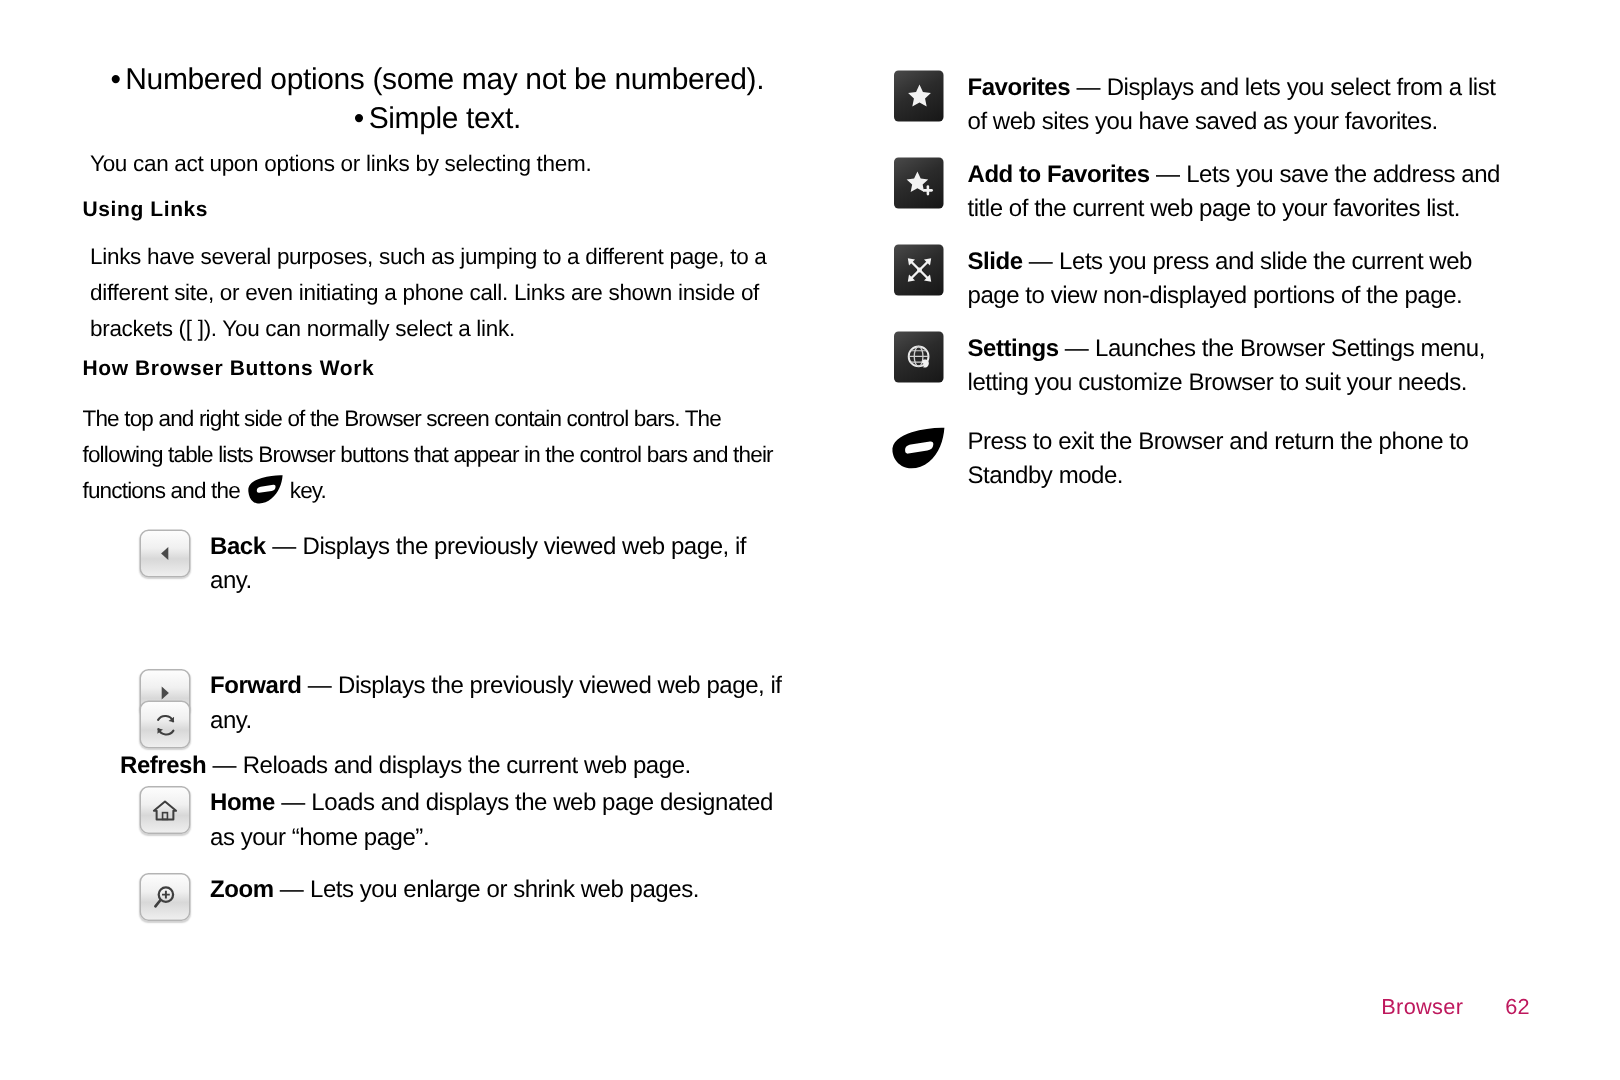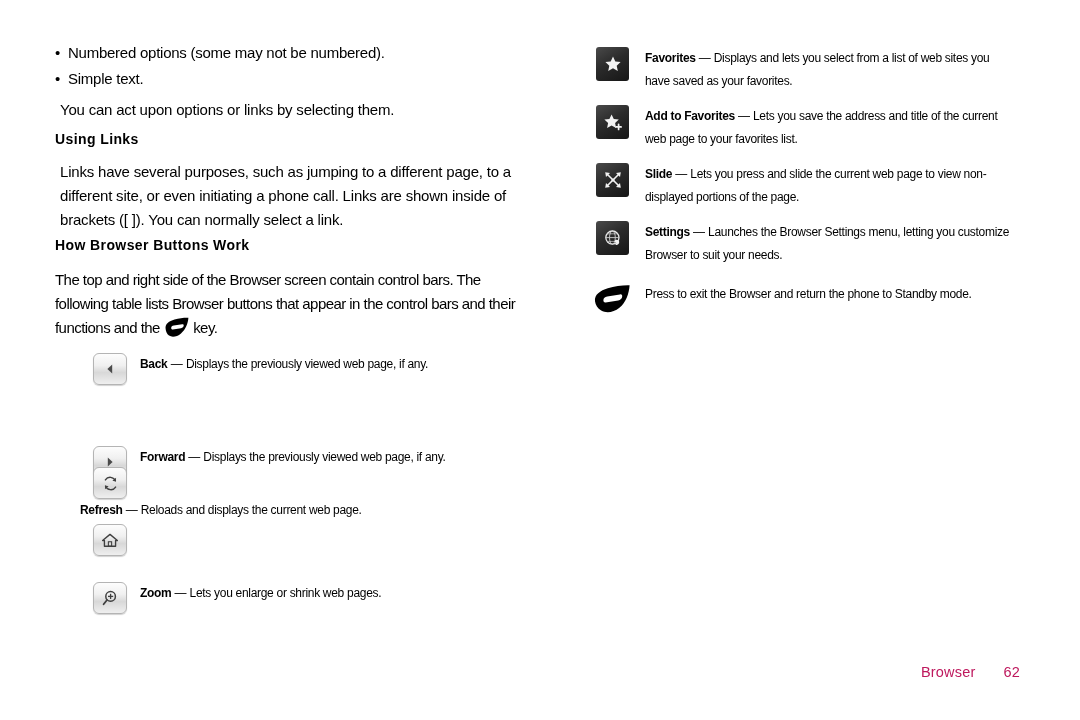--- a/index.html
+++ b/index.html
@@ -23,24 +23,25 @@
   
   .col {
     position: absolute;
     top: 0;
   }
   .col-left  { left: 55px;  width: 470px; }
   .col-right { left: 580px; width: 430px; }
 
   
   .bullet-line {
-    font-size: 15px;
+    font-size: 20px;
     line-height: 26px;
     letter-spacing: -0.25px;
     white-space: nowrap;
+    text-align: center;
   }
   .bullet-line .dot {
     display: inline-block;
     width: 13px;
   }
   .para {
     font-size: 15px;
     line-height: 24px;
     letter-spacing: -0.2px;
   }
@@ -62,21 +63,21 @@
     align-items: flex-start;
   }
   .row-icon {
     flex: 0 0 auto;
     display: flex;
     align-items: flex-start;
     justify-content: center;
   }
   .row-text {
     flex: 1 1 auto;
-    font-size: 12px;
+    font-size: 16px;
     line-height: 23px;
     letter-spacing: -0.3px;
   }
   .row-text b {
     font-weight: bold;
     letter-spacing: -0.3px;
   }
   .dash { letter-spacing: 0; }
 
   
@@ -198,20 +199,23 @@
     </div>
 
     <div class="row" style="position:absolute; top:524px; left:25px; width:445px;">
       <div class="row-icon" style="width:60px;">
         <div class="btn-light">
           <svg width="18" height="17" viewBox="0 0 20 18">
             <path d="M10 2.2 L18.2 9.0 L16.2 9.0 L16.2 15.4 L3.8 15.4 L3.8 9.0 L1.8 9.0 Z" fill="none" stroke="#3f3f3f" stroke-width="1.5" stroke-linejoin="round"></path>
             <rect x="8.2" y="10.4" width="3.6" height="5" fill="none" stroke="#3f3f3f" stroke-width="1.2"></rect>
           </svg>
         </div>
+      </div>
+      <div class="row-text">
+        <b>Home</b> <span class="dash">—</span> <span>Loads and displays the web page designated as your “home page”.</span>
       </div>
     </div>
 
     <div class="row" style="position:absolute; top:582px; left:25px; width:445px;">
       <div class="row-icon" style="width:60px;">
         <div class="btn-light">
           <svg width="18" height="18" viewBox="0 0 18 18">
             <circle cx="9.6" cy="7.4" r="4.8" fill="none" stroke="#3f3f3f" stroke-width="1.5"></circle>
             <line x1="9.6" y1="4.8" x2="9.6" y2="10.0" stroke="#3f3f3f" stroke-width="1.3"></line>
             <line x1="7.0" y1="7.4" x2="12.2" y2="7.4" stroke="#3f3f3f" stroke-width="1.3"></line>

